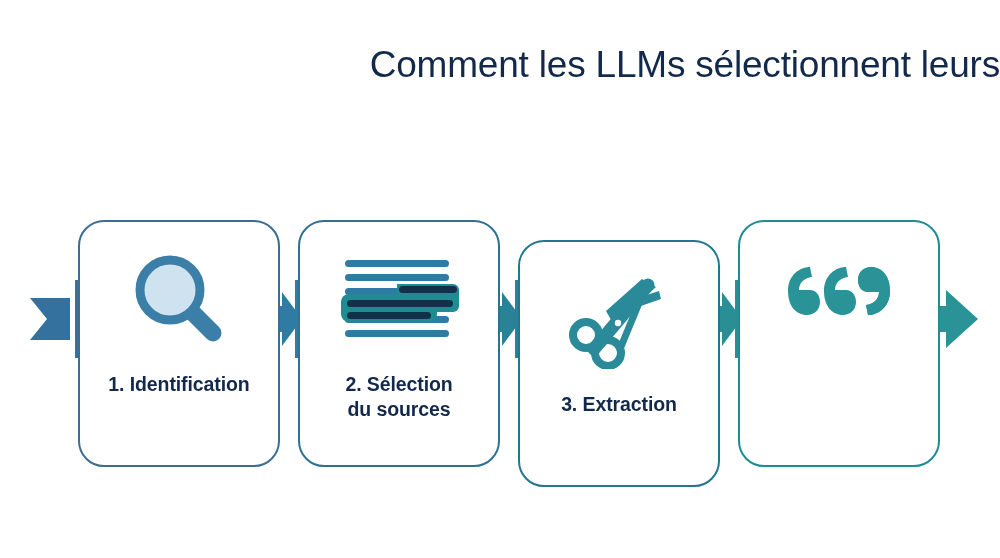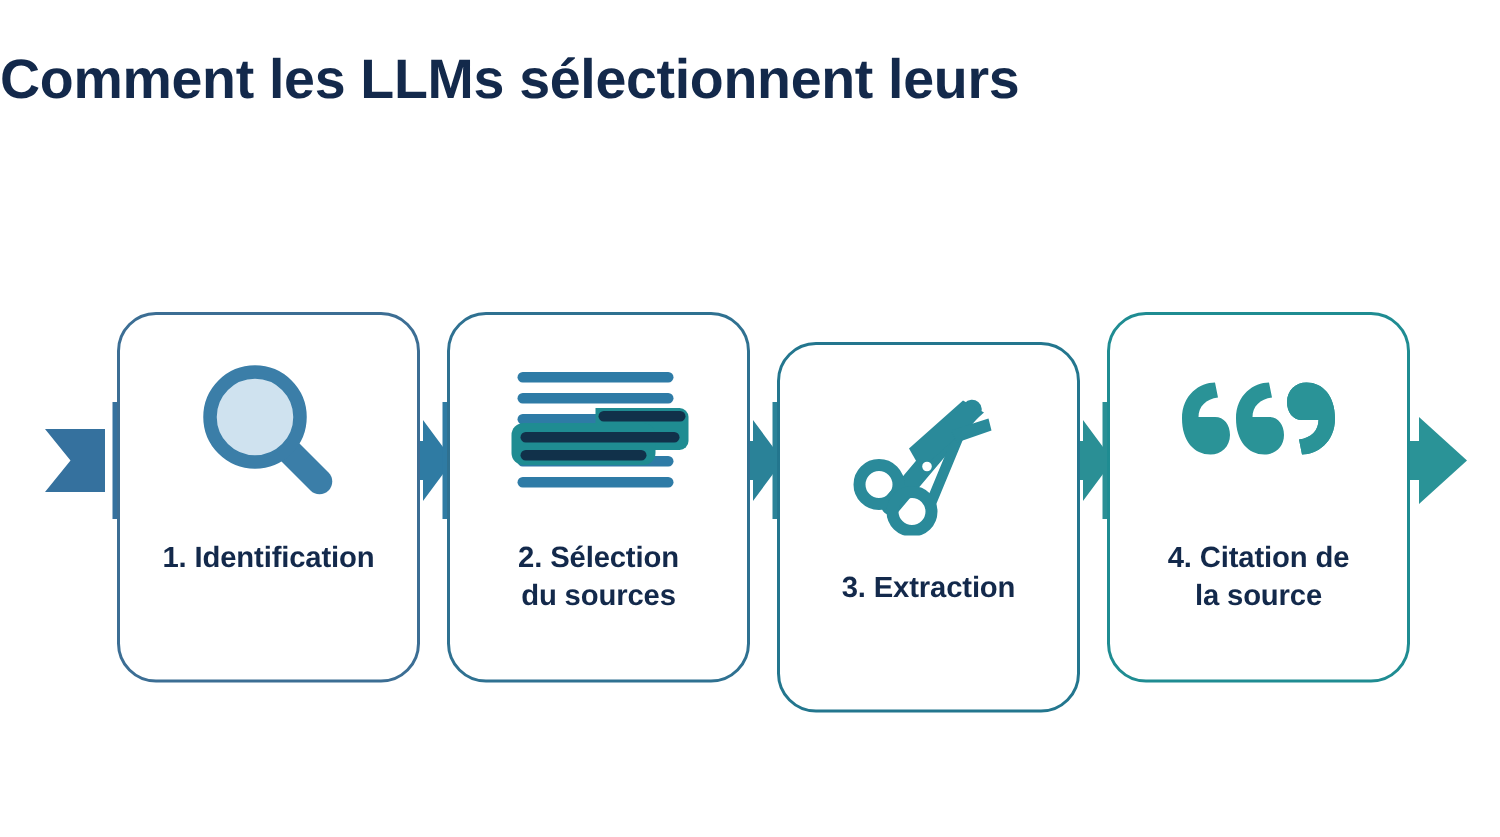--- a/index.html
+++ b/index.html
@@ -11,37 +11,37 @@
     height: 558px;
     background: #ffffff;
     font-family: "Liberation Sans", sans-serif;
     overflow: hidden;
     position: relative;
   }
 
   #diagram-title {
     position: absolute;
     left: 0;
-    top: 28px;
+    top: 40px;
     width: 1000px;
-    text-align: left;
+    text-align: right;
     font-size: 37px;
-    font-weight: bold;
+    font-weight: normal;
     line-height: 1.33;
     color: #13294b;
     letter-spacing: -0.2px;
   }
   #diagram-title .title-line {
     display: block;
   }
 
   #flow-row {
     position: absolute;
     left: 0;
-    top: 208px;
+    top: 220px;
     width: 1000px;
     height: 250px;
   }
 
   .step-card {
     position: absolute;
     top: 0;
     width: 202px;
     height: 247px;
     box-sizing: border-box;
@@ -187,24 +187,20 @@
     <div class="card-icon">
       <svg width="118" height="64" viewBox="0 0 118 64" aria-hidden="true">
         <g fill="#2a9397">
           <path d="M8 26 C8 10 20 2 30 2 L32 12 C24 13 19 18 19 25 L30 25 C36 25 40 30 40 37 C40 45 34 50 27 50 C16 50 8 41 8 26 Z"></path>
           <path d="M44 26 C44 10 56 2 66 2 L68 12 C60 13 55 18 55 25 L66 25 C72 25 76 30 76 37 C76 45 70 50 63 50 C52 50 44 41 44 26 Z"></path>
           <path d="M110 26 C110 42 98 50 88 50 L86 40 C94 39 99 34 99 27 L88 27 C82 27 78 22 78 15 C78 7 84 2 91 2 C102 2 110 11 110 26 Z"></path>
           <path d="M74 26 C74 42 62 50 52 50 L50 40 C58 39 63 34 63 27 L52 27 C46 27 42 22 42 15 C42 7 48 2 55 2 C66 2 74 11 74 26 Z" transform="translate(36,0)"></path>
         </g>
       </svg>
     </div>
-    <div class="card-label">
-      <span>4. Citation de</span><br>
-      <span>la source</span>
-    </div>
   </div>
 
   <div class="arrow-stem" style="left:922px; background:#2a9397;"></div>
   <div class="connector" style="left:922px;">
     <svg width="56" height="62" viewBox="0 0 56 62" aria-hidden="true">
       <path d="M0 18 L24 18 L24 2 L56 31 L24 60 L24 44 L0 44 Z" fill="#2a9397"></path>
     </svg>
   </div>
 
 </div>

